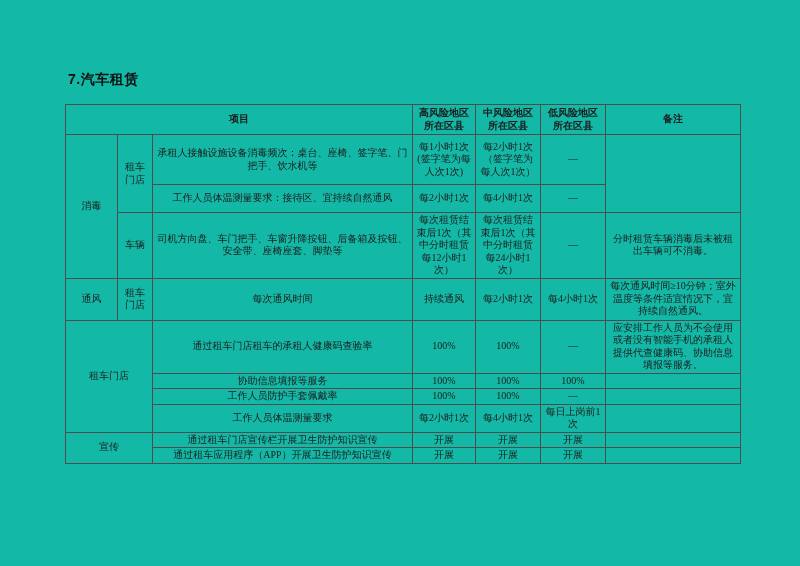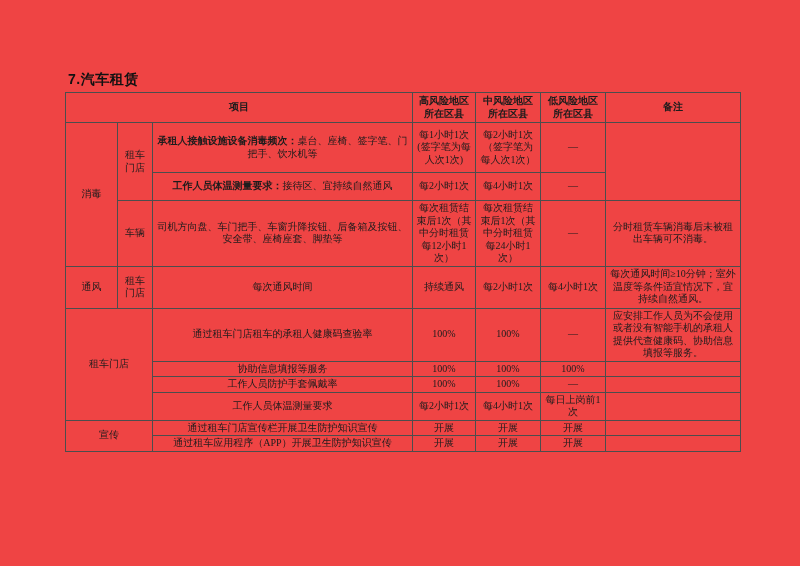--- a/index.html
+++ b/index.html
@@ -5,36 +5,36 @@
   * { box-sizing: border-box; }
   html, body { margin: 0; padding: 0; }
   body {
     width: 800px; height: 566px;
     background: #f3f3f3;
     font-family: "Liberation Serif", serif;
   }
   .page {
     position: relative;
     width: 800px; height: 566px;
-    background: #ef4444;
+    background: #14b8a6;
     overflow: hidden;
     color: #1c1c1c;
   }
   .section-title {
     position: absolute;
     left: 68px; top: 71px;
     font-family: "Liberation Sans", sans-serif;
     font-size: 14px;
     font-weight: bold;
     letter-spacing: 0.5px;
     color: #111;
   }
   table.rental {
     position: absolute;
-    left: 65px; top: 92px;
+    left: 65px; top: 104px;
     width: 675px;
     border-collapse: collapse;
     table-layout: fixed;
   }
   table.rental td, table.rental th {
     border: 1px solid #4d4d4d;
     padding: 1px 3px;
     font-size: 10px;
     line-height: 1.25;
     vertical-align: middle;
@@ -50,21 +50,21 @@
     text-align: left;
     padding-left: 6px;
     padding-right: 4px;
   }
   td.remark-cell {
     text-align: left;
     padding-left: 5px;
     padding-right: 4px;
     line-height: 1.3;
   }
-  .bold-prefix { font-weight: bold; }
+  .bold-prefix { font-weight: normal; }
   .page-number {
     position: absolute;
     left: 0; top: 506px;
     width: 800px;
     text-align: center;
     font-size: 12px;
     letter-spacing: 2px;
     color: #333;
   }
 </style>

